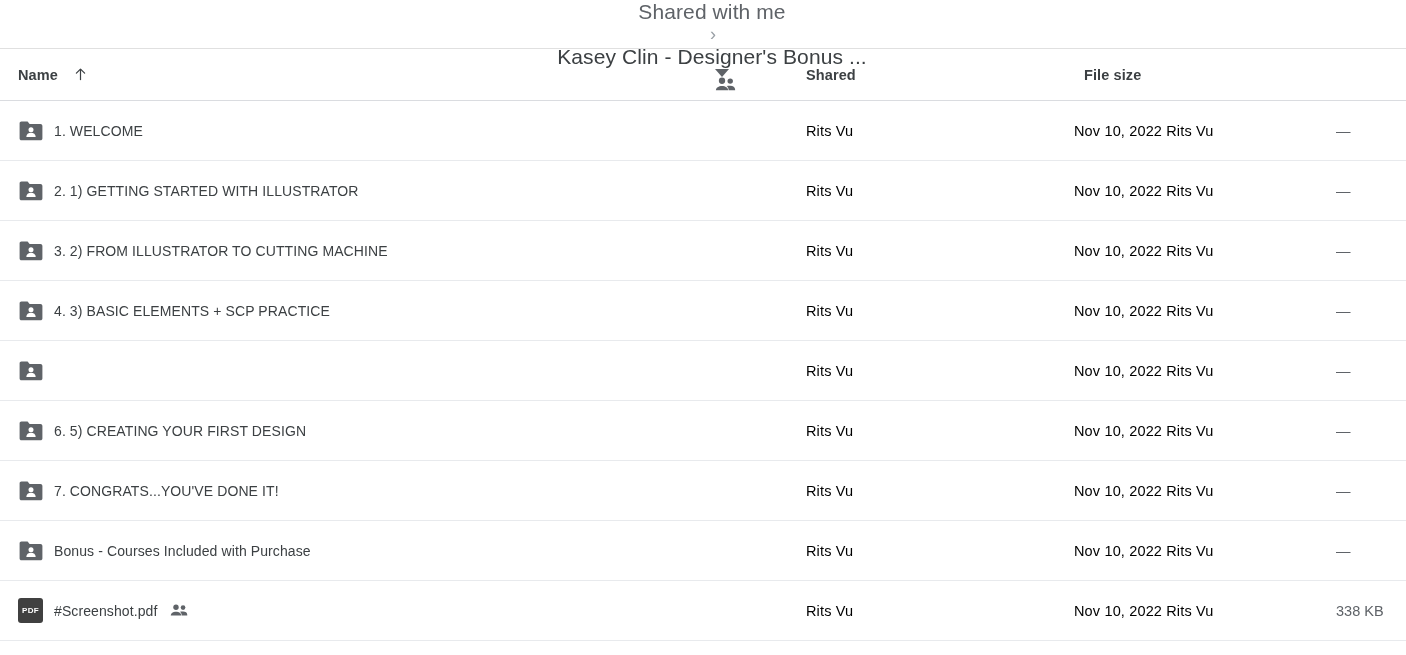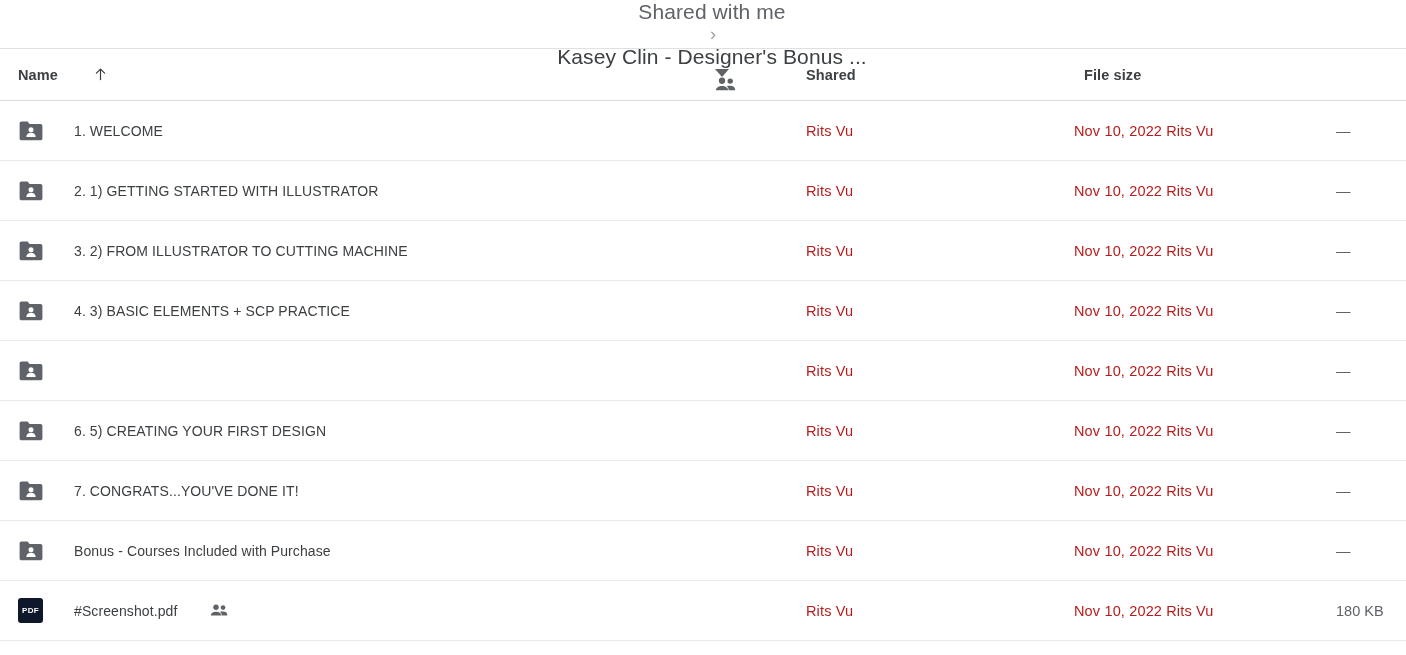--- a/index.html
+++ b/index.html
@@ -63,21 +63,21 @@
     align-items: center;
     height: 60px;
     border-bottom: 1px solid #e8eaed;
     padding-left: 18px;
   }
   .row.header {
     height: 52px;
     border-bottom: 1px solid #dadce0;
   }
 
-  .col-name   { width: 788px; display: flex; align-items: center; gap: 20px; }
+  .col-name   { width: 788px; display: flex; align-items: center; }
   .col-owner  { width: 268px; }
   .col-modified { width: 252px; }
   .col-size   { flex: 1; }
 
   .header .col-name,
   .header .col-owner,
   .header .col-modified,
   .header .col-size {
     font-size: 14.5px;
     font-weight: bold;
@@ -87,21 +87,21 @@
   }
   .header .col-name { display: flex; align-items: center; }
   .sort-arrow {
     margin-left: 15px;
     display: flex;
     align-items: center;
   }
 
   .cell-text {
     font-size: 14.5px;
-    color: #b91c1c;
+    color: #000000;
     letter-spacing: 0.15px;
     white-space: nowrap;
   }
   .name-text {
     font-size: 14px;
     color: #3c4043;
     letter-spacing: 0.1px;
     white-space: nowrap;
   }
 
@@ -110,21 +110,21 @@
     width: 36px;
     min-width: 36px;
     display: flex;
     align-items: center;
     justify-content: flex-start;
   }
   .folder-ico { display: block; }
   .pdf-ico {
     width: 25px;
     height: 25px;
-    background: #0f172a;
+    background: #404040;
     border-radius: 3px;
     display: flex;
     align-items: center;
     justify-content: center;
     font-size: 8px;
     font-weight: bold;
     color: #ffffff;
     letter-spacing: 0.4px;
     font-family: "Liberation Sans", sans-serif;
   }
@@ -374,18 +374,18 @@
             </svg>
           </span>
     </div>
     <div class="col-owner">
       <span class="cell-text">Rits Vu</span>
     </div>
     <div class="col-modified">
       <span class="cell-text">Nov 10, 2022 Rits Vu</span>
     </div>
     <div class="col-size">
-      <span class="col-size-inner size-val">180 KB</span>
+      <span class="col-size-inner size-val">338 KB</span>
     </div>
   </div>
 </div>
 
 </div>
 
 </body></html>

